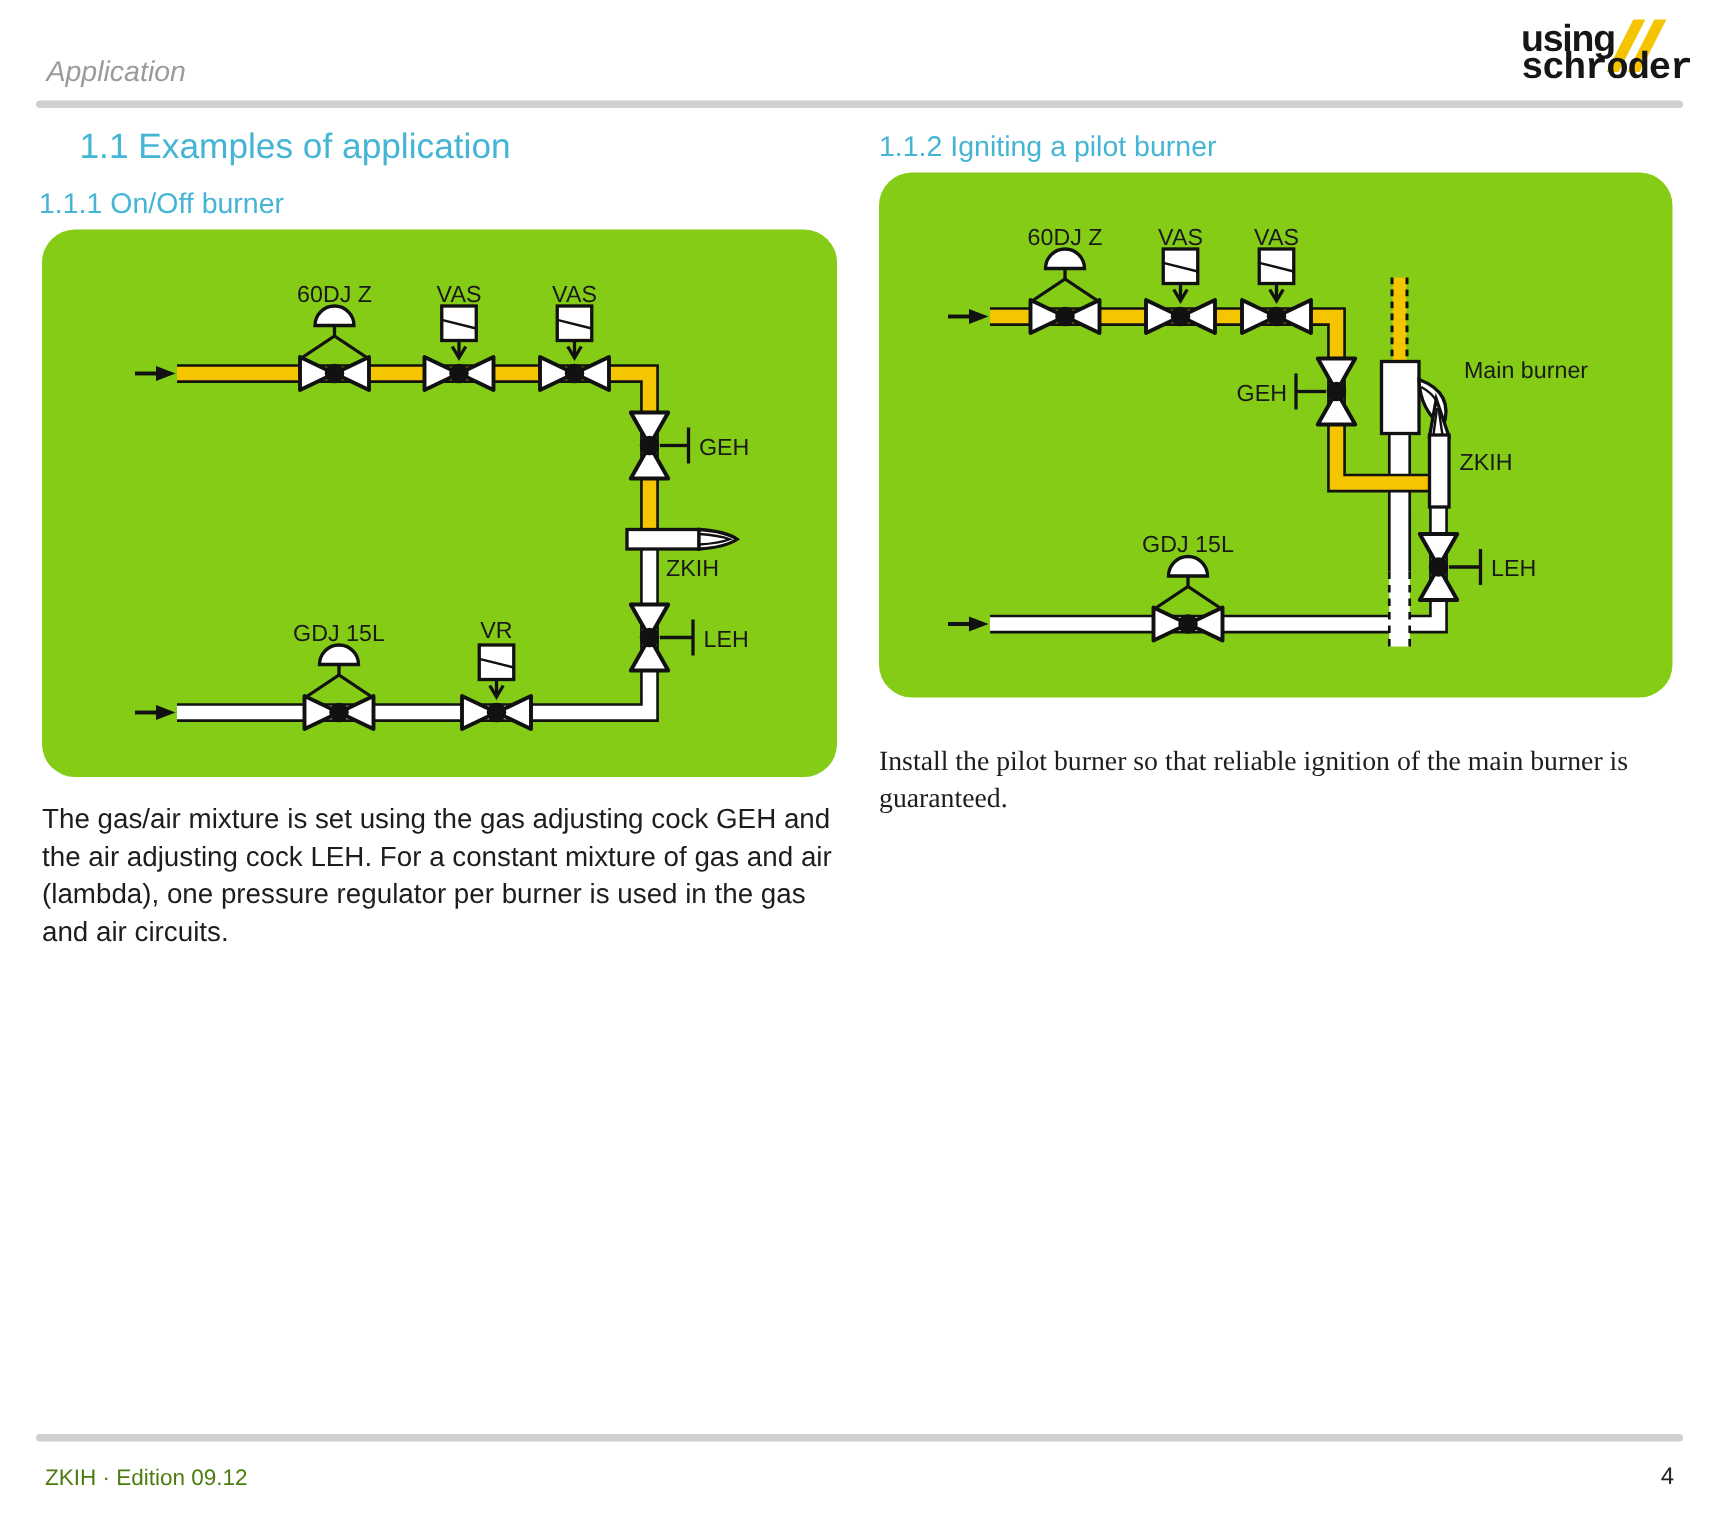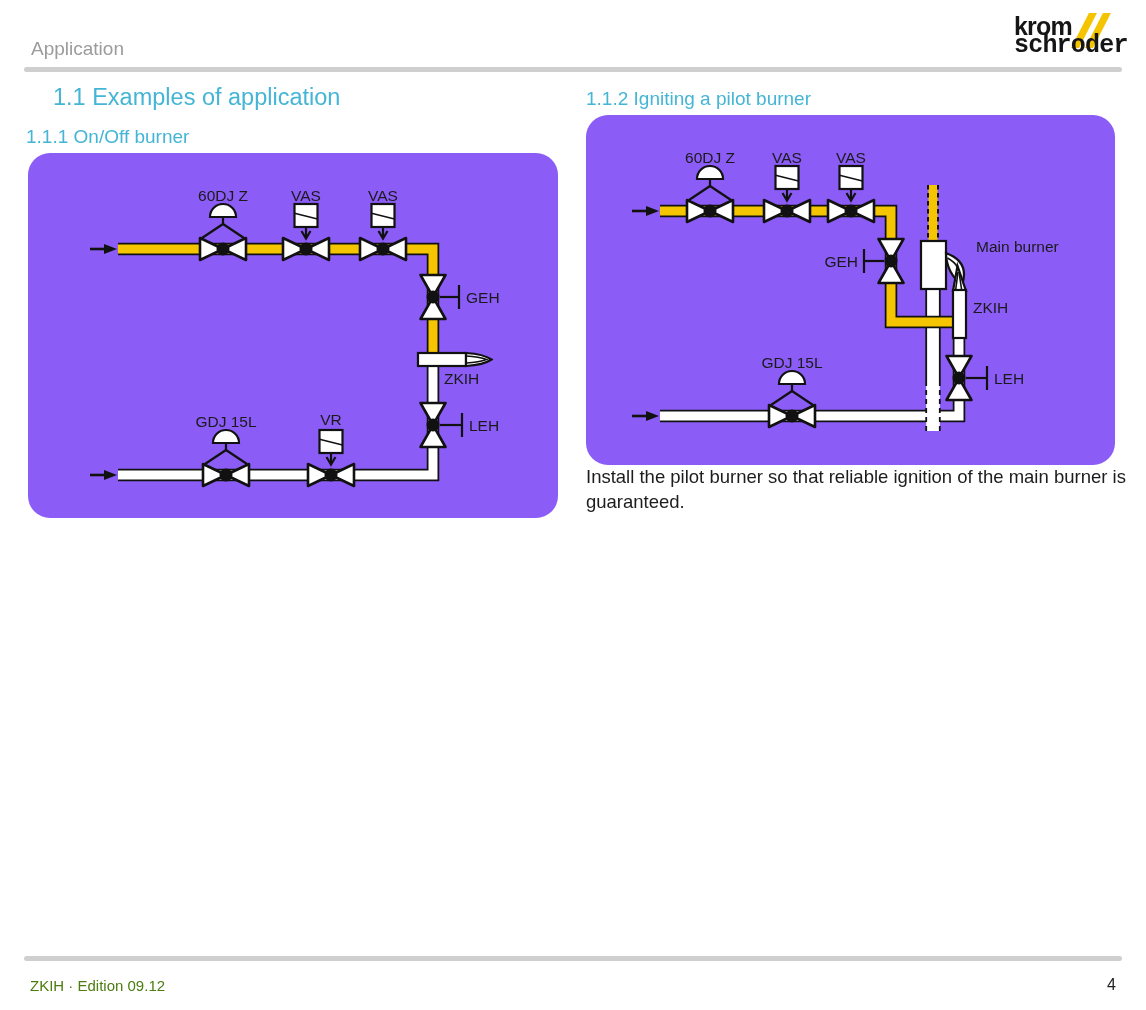--- a/index.html
+++ b/index.html
@@ -1,48 +1,48 @@
 <!DOCTYPE html>
 <html><head>
 <meta charset="utf-8">
 <style>
   html,body{margin:0;padding:0;background:#fff;}
   .page{position:relative;width:1146px;height:1010px;background:#fff;overflow:hidden;
         font-family:"Liberation Sans",sans-serif;color:#1d1d1d;}
 
   
-  .app-title{position:absolute;left:31px;top:38px;font-size:19px;color:#9b9b9b;}
+  .app-title{position:absolute;left:31px;top:38px;font-size:19px;font-style:italic;color:#9b9b9b;}
   .hrule{position:absolute;left:24px;width:1098px;height:5px;background:#cfcfcf;border-radius:3px;}
   .hrule.top{top:67px;}
   .hrule.bottom{top:956px;}
 
   
   .logo{position:absolute;top:13px;right:28px;width:104px;height:50px;}
   .logo .l1,.logo .l2{position:absolute;left:0;font-weight:bold;font-size:25px;letter-spacing:-0.8px;color:#161616;line-height:22px;white-space:nowrap;}
   .logo .l1{top:2px;}
   .logo .l2{top:22px;font-family:Liberation Mono, monospace;}
   .logo .slash{position:absolute;width:8px;height:35px;background:#f5c400;transform:skewX(-27deg);top:0;}
   .logo .slash.s1{left:66px;}
   .logo .slash.s2{left:80px;}
 
   
   .h1{position:absolute;left:26px;top:84px;font-size:23.5px;color:#45b5d6;margin-left:27px;}
   .h2{position:absolute;font-size:19px;color:#45b5d6;}
   .h2.left{left:26px;top:126px;}
   .h2.right{left:586px;top:88px;}
 
   
-  .panel{position:absolute;background:#8b5cf6;border-radius:22px;}
+  .panel{position:absolute;background:#84cc16;border-radius:22px;}
   .panel.p1{left:28px;top:153px;width:530px;height:365px;}
   .panel.p2{left:586px;top:115px;width:529px;height:350px;}
 
   
   .para{position:absolute;width:540px;font-size:18.5px;line-height:25px;color:#1d1d1d;}
   .para.left{left:28px;top:533px;}
-  .para.right{left:586px;top:464px;}
+  .para.right{left:586px;top:496px;font-family:Liberation Serif, serif;}
 
   
   .footer-left{position:absolute;left:30px;top:977px;font-size:15px;color:#4d7c0f;}
   .footer-page{position:absolute;right:30px;top:976px;font-size:16px;color:#222;}
 
   
   .sym{fill:#fff;stroke:#111;stroke-width:2.2;}
   .vt{fill:#fff;stroke:#111;stroke-width:2.6;stroke-linejoin:round;}
   .vd{fill:#111;}
   .ln{stroke:#111;stroke-width:2.2;fill:none;}
@@ -89,21 +89,21 @@
       </g>
     </defs>
   </svg>
 
   <div class="app-title">Application</div>
   <div class="hrule top"></div>
 
   <div class="logo">
     <div class="slash s1"></div>
     <div class="slash s2"></div>
-    <div class="l1">krom</div>
+    <div class="l1">using</div>
     <div class="l2">schroder</div>
   </div>
 
   <div class="h1">1.1 Examples of application</div>
   <div class="h2 left">1.1.1 On/Off burner</div>
   <div class="h2 right">1.1.2 Igniting a pilot burner</div>
 
   <div class="panel p1">
     <svg width="530" height="365" viewBox="0 0 530 365">
 
@@ -240,19 +240,20 @@
       <text class="lbl mid" x="201" y="48">VAS</text>
       <text class="lbl mid" x="265" y="48">VAS</text>
       <text class="lbl endA" x="272" y="152">GEH</text>
       <text class="lbl" x="390" y="137">Main burner</text>
       <text class="lbl" x="387" y="198">ZKIH</text>
       <text class="lbl mid" x="206" y="253">GDJ 15L</text>
       <text class="lbl" x="408" y="269">LEH</text>
     </svg>
   </div>
 
+  <div class="para left">The gas/air mixture is set using the gas adjusting cock GEH and the air adjusting cock LEH. For a constant mixture of gas and air (lambda), one pressure regulator per burner is used in the gas and air circuits.</div>
   <div class="para right">Install the pilot burner so that reliable ignition of the main burner is guaranteed.</div>
 
   <div class="hrule bottom"></div>
   <div class="footer-left">ZKIH · Edition 09.12</div>
   <div class="footer-page">4</div>
 
 </div>
 
 </body></html>

